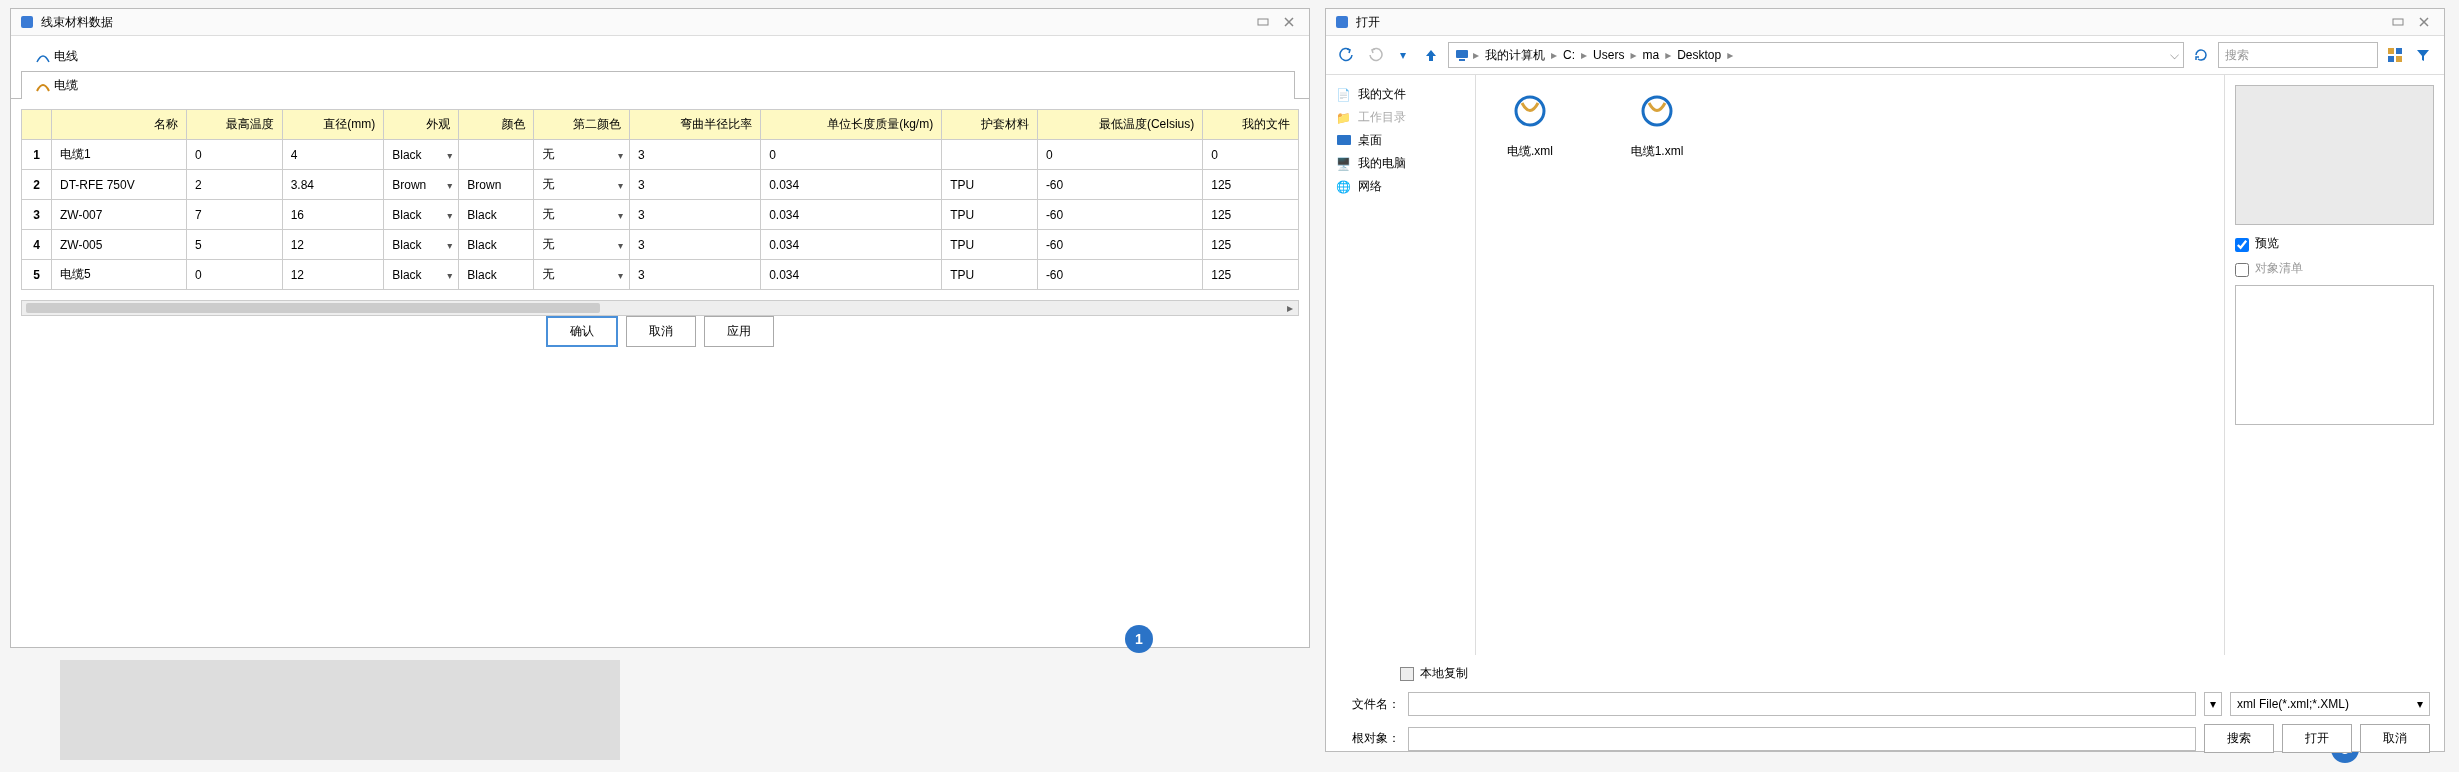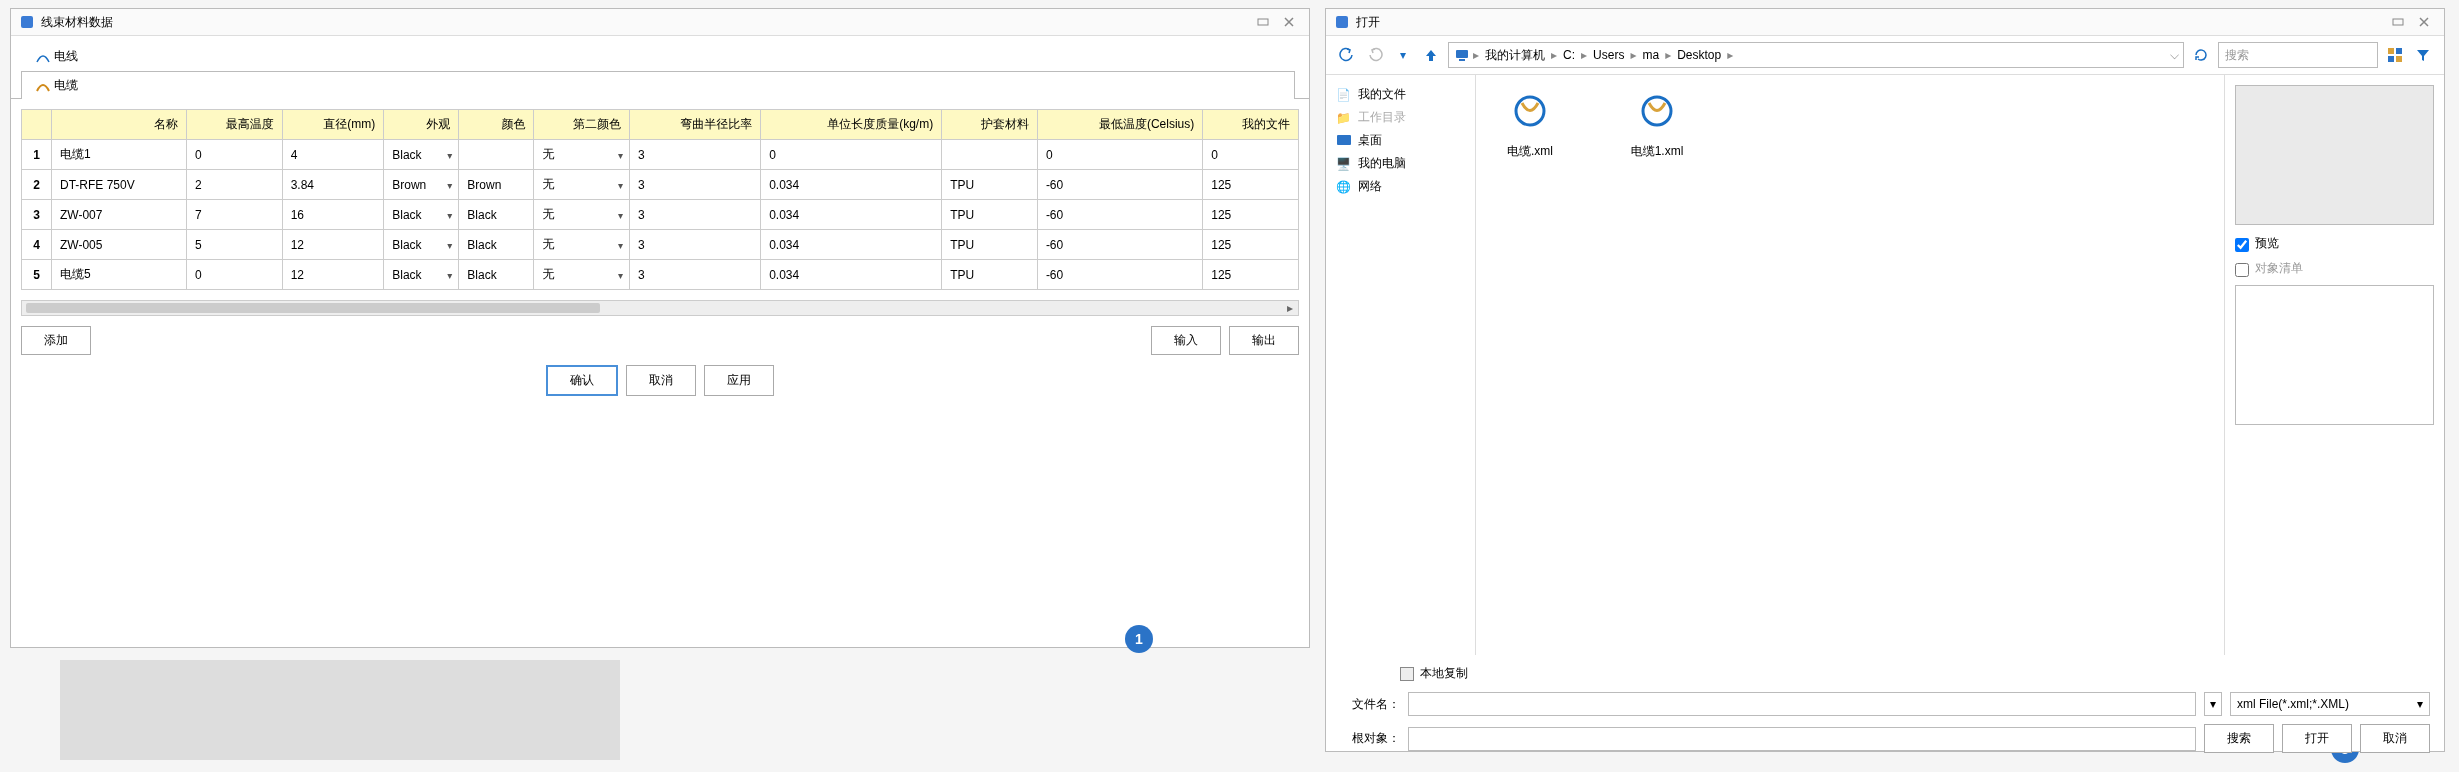--- a/index.html
+++ b/index.html
@@ -206,26 +206,20 @@
           </tr>
         </tbody>
     </table>
   </div>
   <div class="scroll-h">
     <span class="arr al">◂</span>
     <div class="thumb"></div>
     <span class="arr ar">▸</span>
   </div>
 
-  <div class="btn-row">
-    <button class="btn">添加</button>
-    <span style="flex:1"></span>
-    <button class="btn">输入</button>
-    <button class="btn">输出</button>
-  </div>
   <div class="btn-row" style="justify-content:center;padding-top:0">
     <button class="btn primary">确认</button>
     <button class="btn">取消</button>
     <button class="btn">应用</button>
   </div>
 </div>
 
 <div class="slab"></div>
 
 <div class="callout" style="left:1125px;top:625px">1</div>

